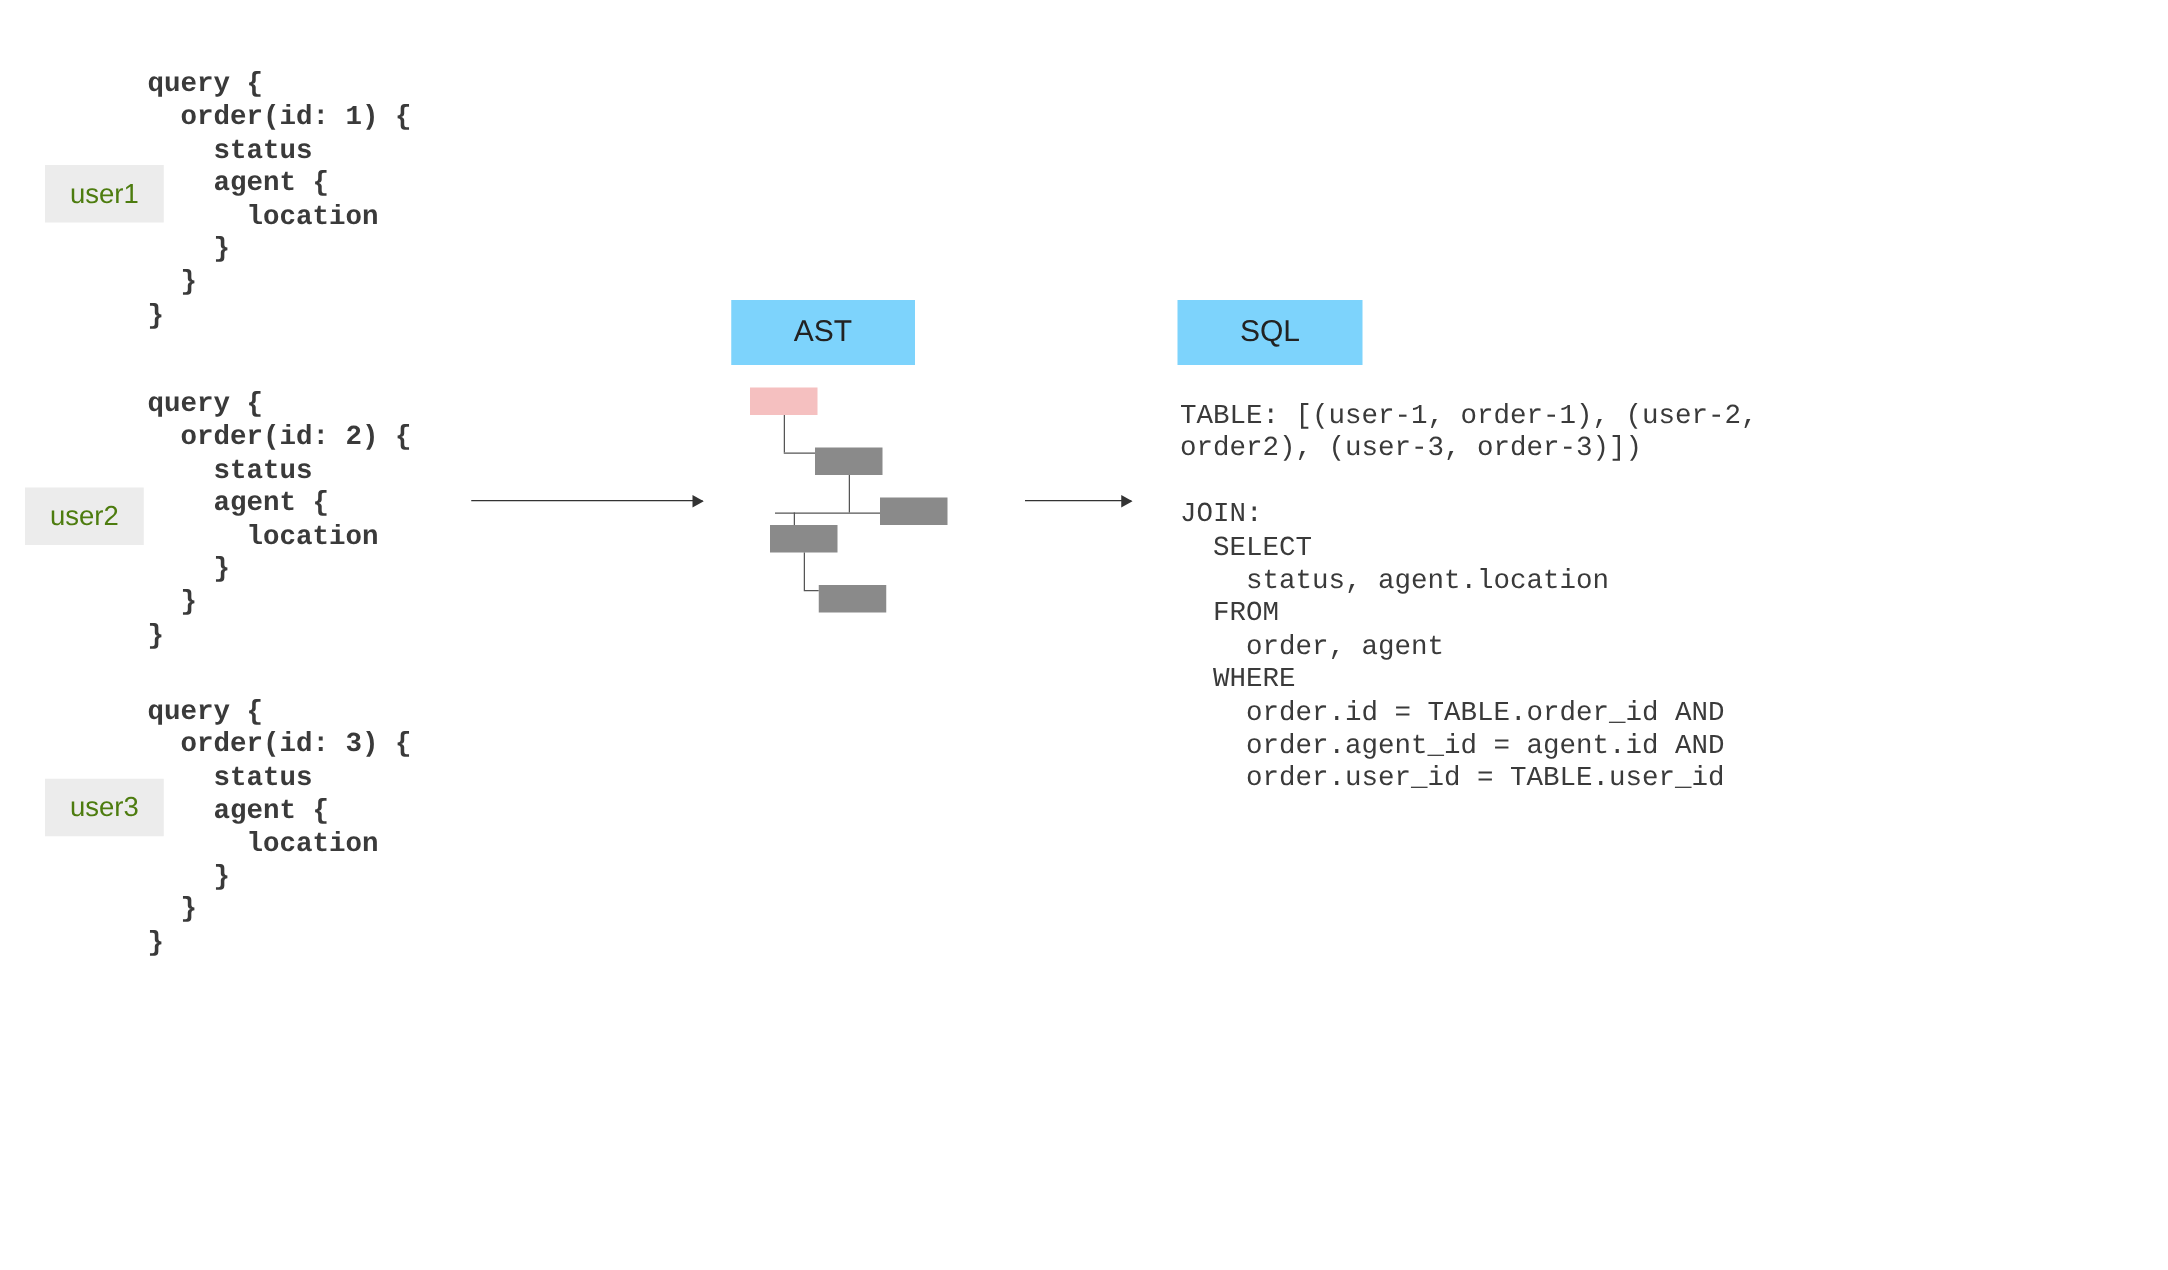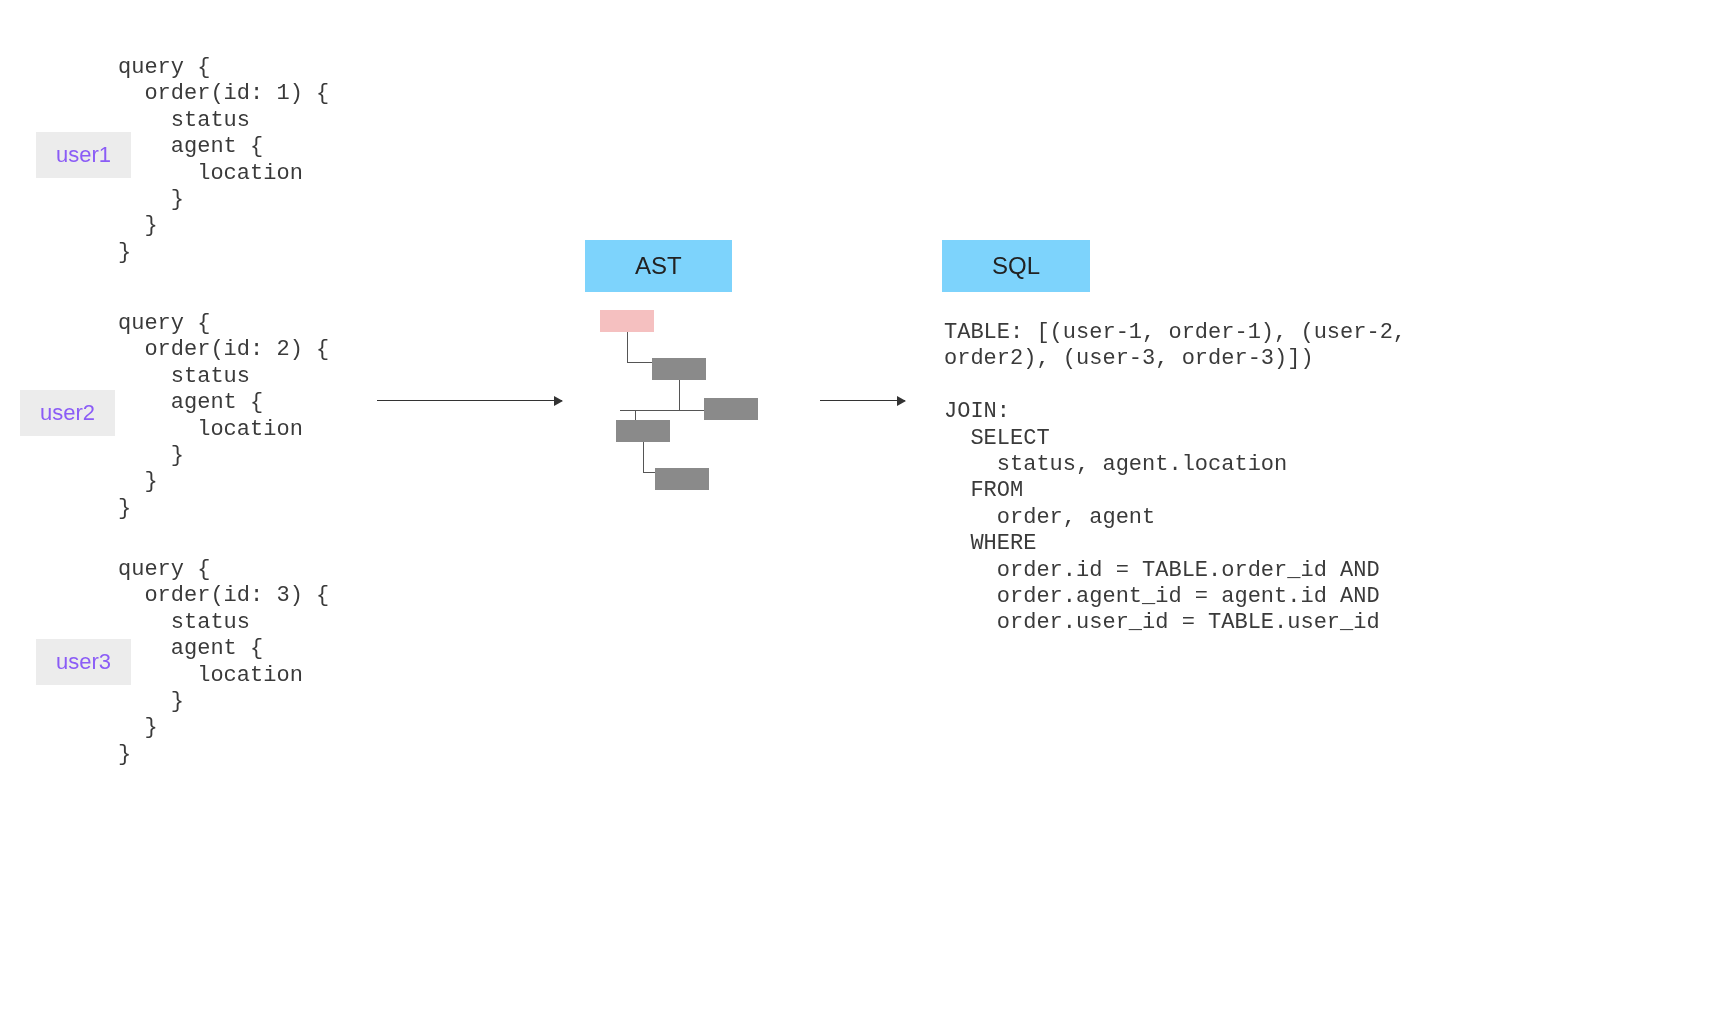--- a/index.html
+++ b/index.html
@@ -19,24 +19,25 @@
       color: #3a3a3a;
       font-size: 22px;
       line-height: 1.2;
       white-space: pre;
     }
     .user-label {
       position: absolute;
       background: #ececec;
       padding: 10px 20px;
       font-size: 22px;
-      color: #8b5cf6;
+      color: #4d7c0f;
     }
     .query-block {
       position: absolute;
+      font-weight: bold;
     }
     .section-label {
       position: absolute;
       background: #7dd3fc;
       padding: 12px 50px;
       font-size: 24px;
       color: #222;
       text-align: center;
     }
     .ast-diagram {
@@ -79,21 +80,21 @@
       position: absolute;
       left: 944px;
       top: 320px;
     }
   </style>
 </head>
 <body>
 
 <div class="user-label" style="left:36px; top:132px;">user1</div>
 <div class="user-label" style="left:20px; top:390px;">user2</div>
-<div class="user-label" style="left:36px; top:623px;margin-top:16px;">user3</div>
+<div class="user-label" style="left:36px; top:623px;">user3</div>
 
 <div class="query-block mono" style="left:118px; top:55px;">query {
   order(id: 1) {
     status
     agent {
       location
     }
   }
 }</div>
 <div class="query-block mono" style="left:118px; top:311px;">query {

